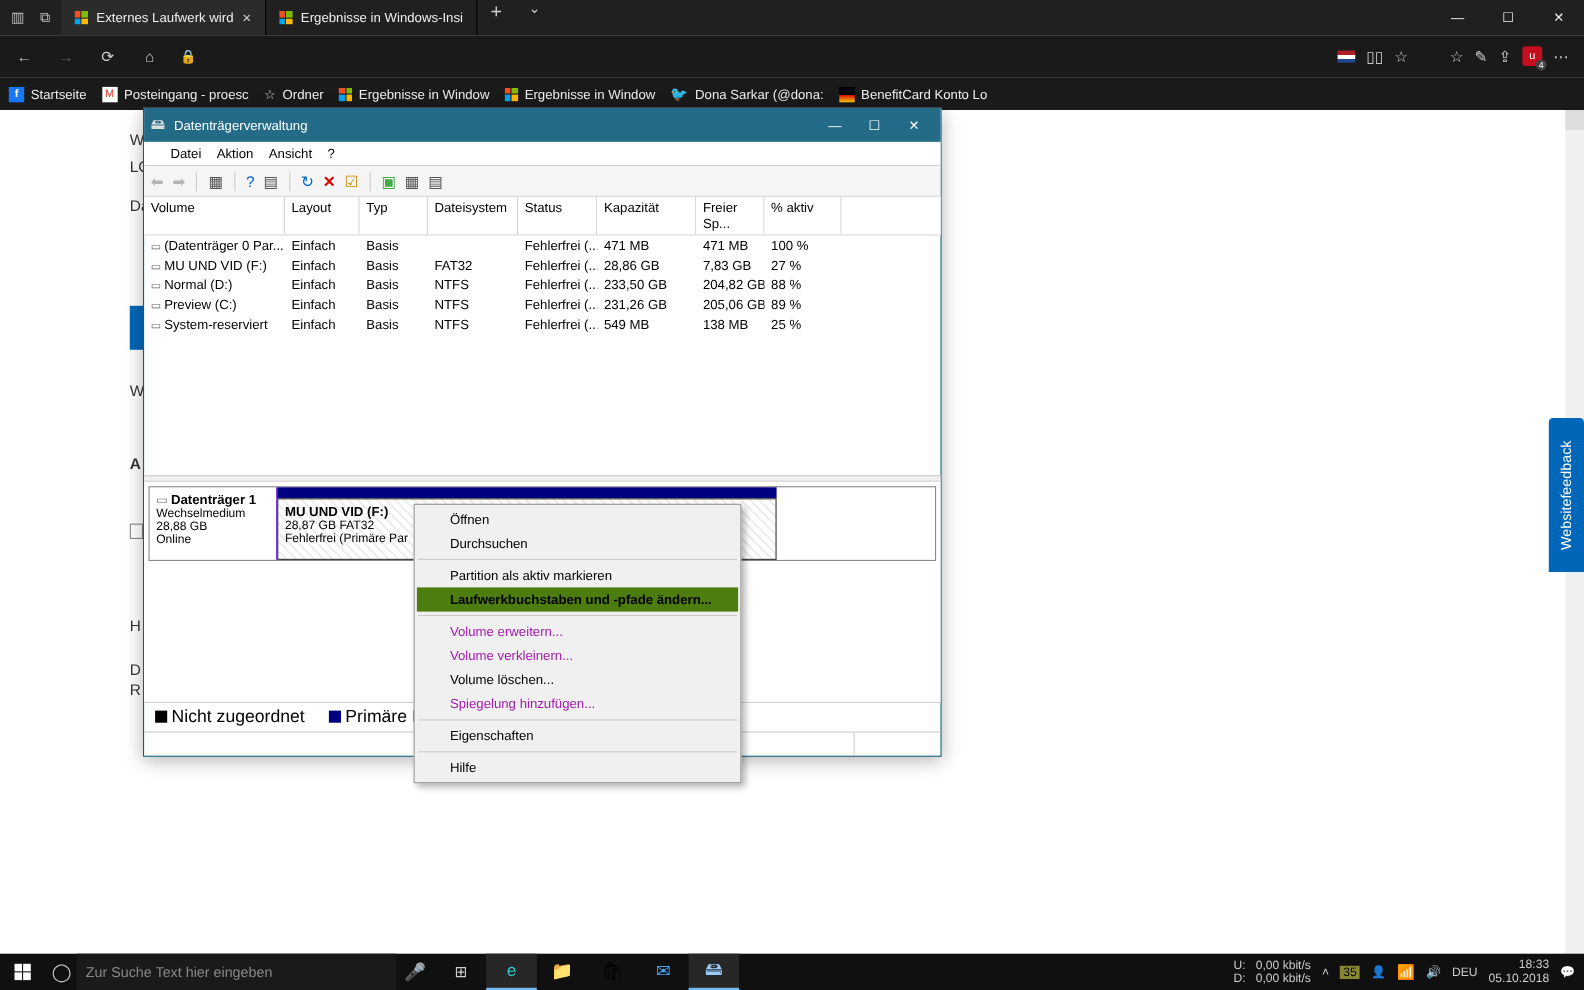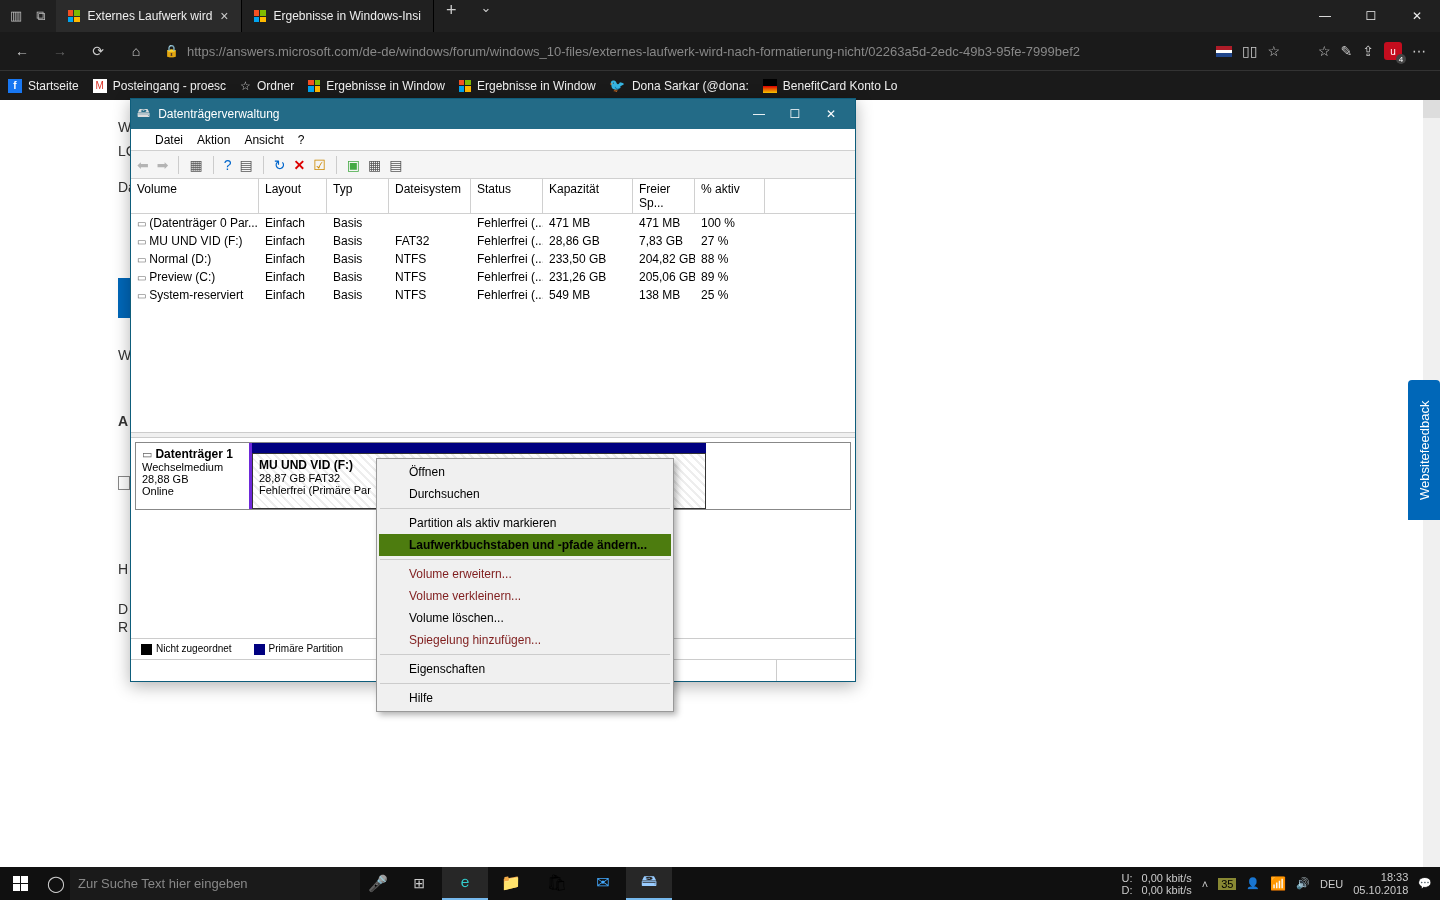--- a/index.html
+++ b/index.html
@@ -69,37 +69,37 @@
 .vol-row div { padding:1px 6px; font-size:12px; white-space:nowrap; overflow:hidden; }
 .vol-row .disk::before{content:"▭ "; color:#666; font-size:10px}
 .c0{width:128px}.c1{width:68px}.c2{width:62px}.c3{width:82px}.c4{width:72px}.c5{width:90px}.c6{width:62px}.c7{width:70px}
 
 
 .dm-divider { height:6px; background:#f0f0f0; border-top:1px solid #ccc; border-bottom:1px solid #ccc; }
 
 
 .disk-area { height:200px; background:#fff; position:relative; overflow-y:scroll; }
 .disk-row { display:flex; margin:4px; border:1px solid #888; }
-.disk-info { width:116px; padding:4px 6px; font-size:11px; border-right:3px solid #6d28d9; }
+.disk-info { width:116px; padding:4px 6px; font-size:11px; border-right:1px solid #6d28d9; }
 .disk-info b { font-size:12px; }
 .disk-info .diskicon{color:#666;font-size:11px}
 .part-container { flex:1; padding:0; position:relative; }
 .part-header { background:#000080; height:10px; }
 .partition { border:1px solid #333; padding:4px 6px; font-size:11px; background:repeating-linear-gradient(45deg,#fff,#fff 4px,#eee 4px,#eee 6px); min-height:56px; }
 .partition b { font-size:12px; }
 
 
-.dm-legend { border-top:1px solid #ccc; padding:4px 10px; font-size:10px; display:flex; gap:22px; align-items:center; }
+.dm-legend { border-top:1px solid #ccc; padding:4px 10px; font-size:16px; display:flex; gap:22px; align-items:center; }
 .leg-sw { width:11px; height:11px; display:inline-block; vertical-align:middle; margin-right:4px; }
 
 
 .ctx-menu { position:absolute; left:376px; top:458px; width:298px; background:#f0f0f0; border:1px solid #999; box-shadow:3px 3px 6px rgba(0,0,0,0.3); font-size:12px; padding:2px; z-index:100; }
 .ctx-item { padding:4px 8px 4px 30px; }
 .ctx-item.highlight { background:#4d7c0f;font-weight:bold; }
-.ctx-item.disabled { color:#7f1d1d; }
+.ctx-item.disabled { color:#a21caf; }
 .ctx-sep { height:1px; background:#ccc; margin:3px 1px; }
 
 
 .taskbar { position:absolute; bottom:0; left:0; right:0; height:33px; background:#101010; display:flex; align-items:center; }
 .tb-start { width:42px; height:33px; display:flex; align-items:center; justify-content:center; }
 .tb-start svg { width:16px; height:16px; }
 .tb-cortana { width:28px; height:33px; display:flex; align-items:center; justify-content:center; color:#ccc; }
 .tb-search { width:290px; height:33px; display:flex; align-items:center; padding:0 8px; color:#888; font-size:13px; background:#1a1a1a;}
 .tb-mic { width:36px; display:flex; align-items:center; justify-content:center; color:#888; }
 .tb-apps { display:flex; }
@@ -149,21 +149,20 @@
   </div>
 </div>
 
 <div class="addr-bar">
   <div class="addr-btn">←</div>
   <div class="addr-btn" style="opacity:.4">→</div>
   <div class="addr-btn">⟳</div>
   <div class="addr-btn">⌂</div>
   <div class="url-box">
     <span class="lock">🔒</span>
-    <span>https://answers.microsoft.com/de-de/windows/forum/windows_10-files/externes-laufwerk-wird-nach-formatierung-nicht/02263a5d-2edc-49b3-95fe-7999bef2</span>
   </div>
   <div class="addr-right">
     <span style="width:16px;height:11px;background:linear-gradient(#ae1c28 33%,#fff 33% 66%,#21468b 66%);display:inline-block"></span>
     <span>▯▯</span>
     <span>☆</span>
     <span style="width:18px"></span>
     <span>☆</span>
     <span>✎</span>
     <span>⇪</span>
     <span class="ext">u</span>

